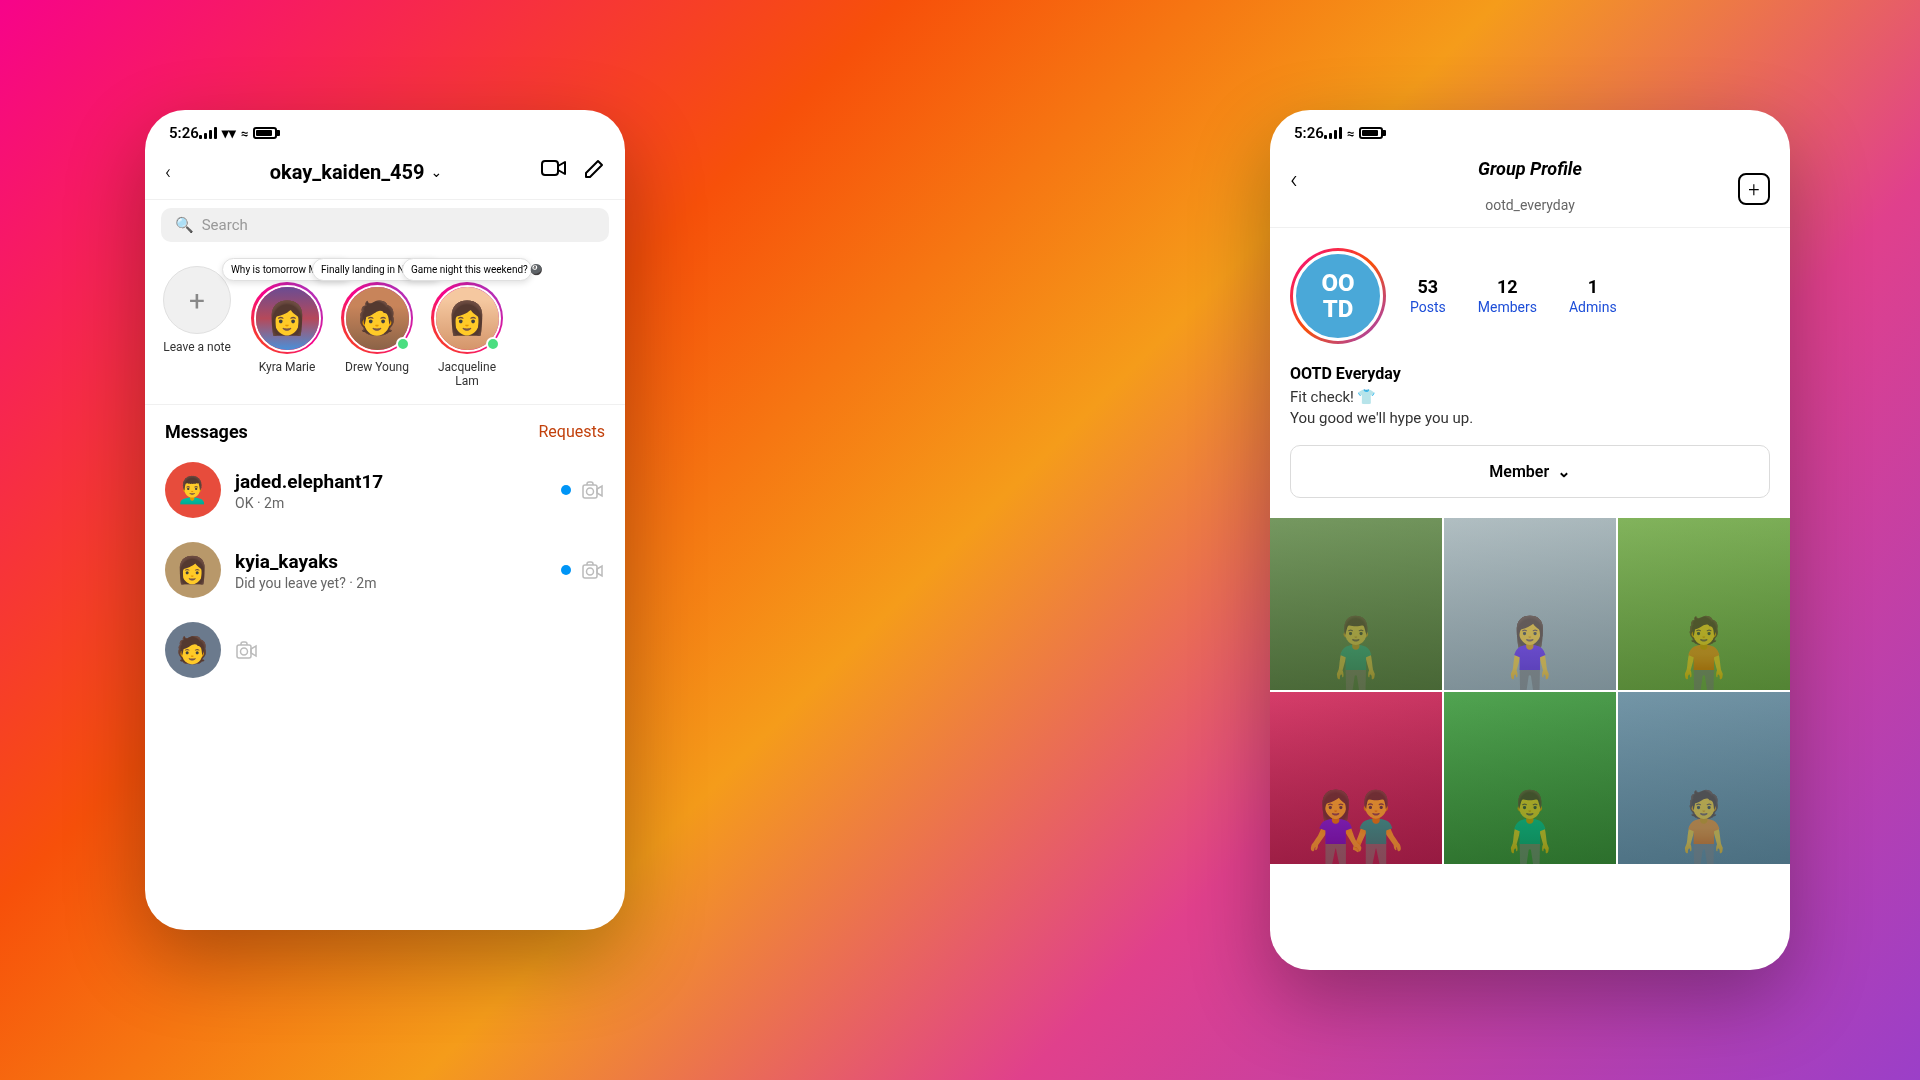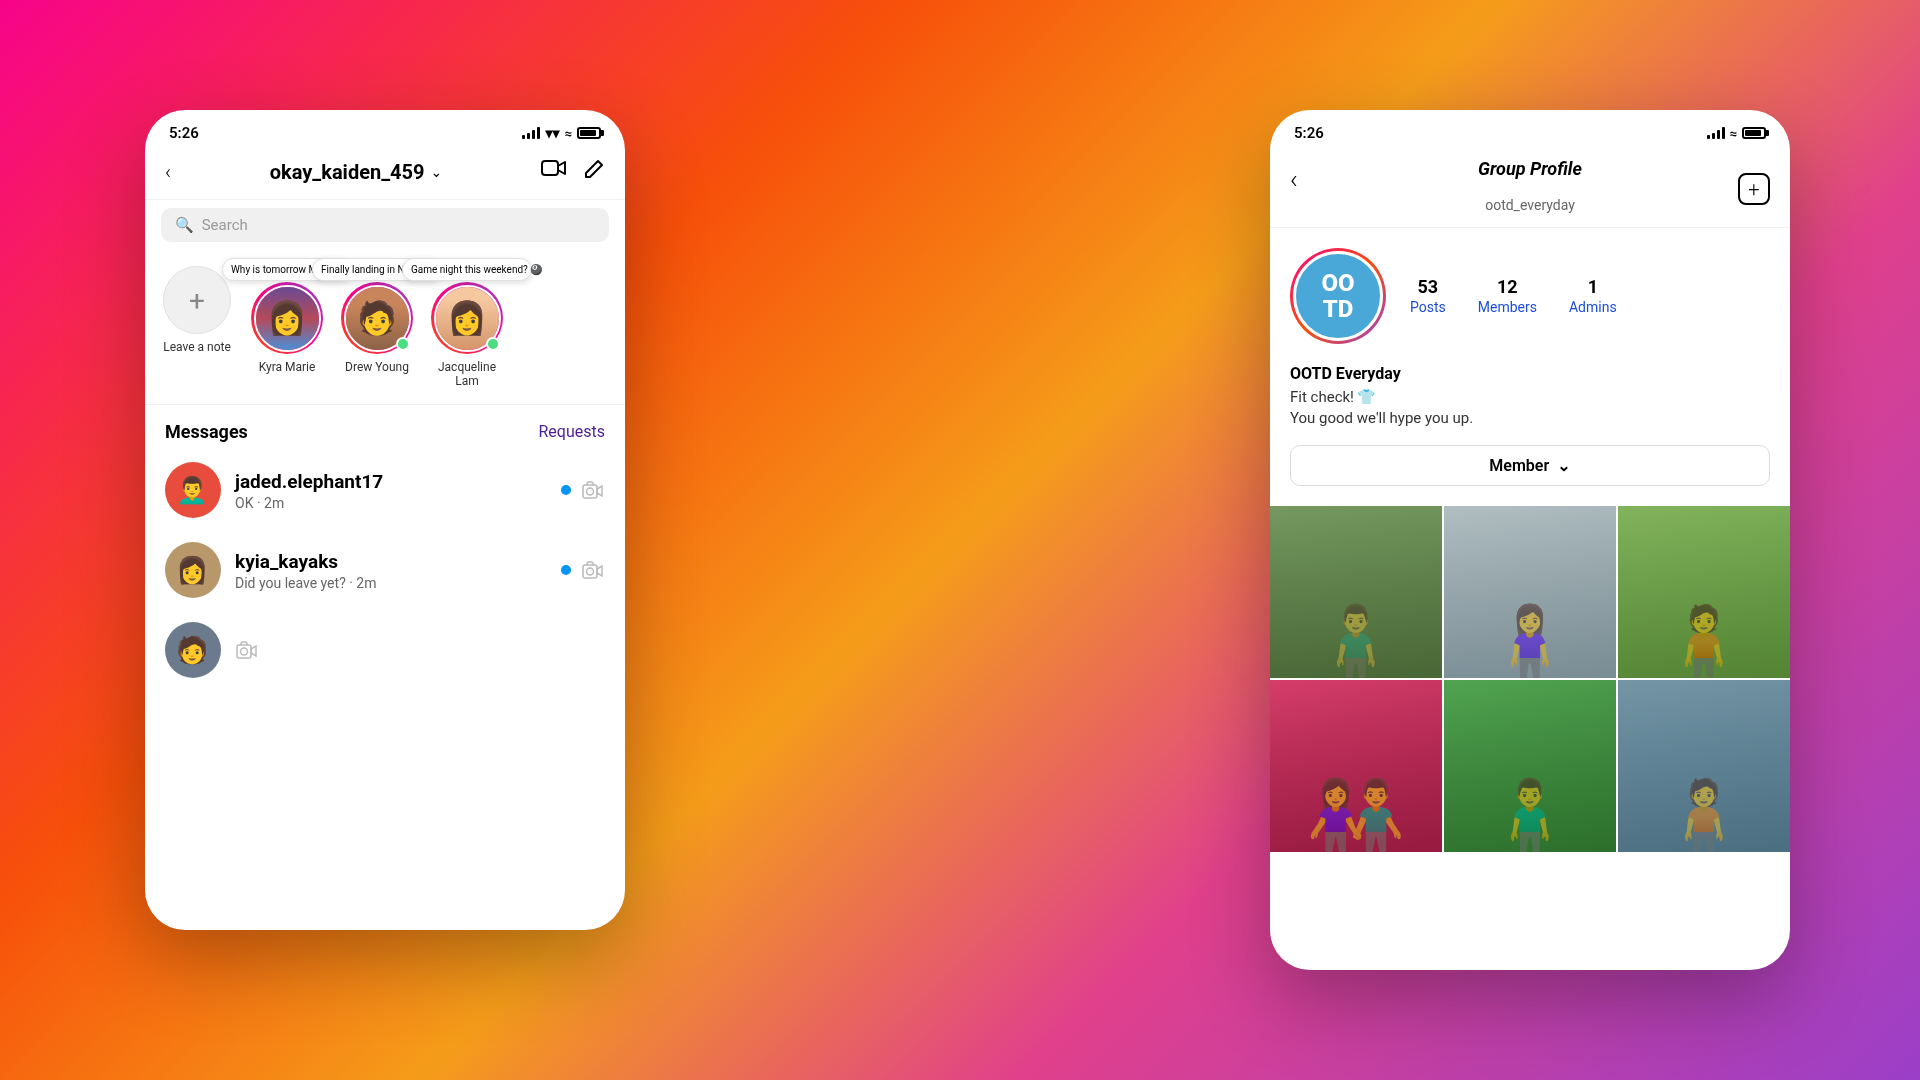--- a/index.html
+++ b/index.html
@@ -17,21 +17,20 @@
       position: absolute;
       background: #fff;
       border-radius: 40px;
       box-shadow: 0 30px 80px rgba(0,0,0,0.3);
       overflow: hidden;
     }
 
     
     .status-bar {
       display: flex;
-      justify-content: space-between;
       align-items: center;
       padding: 14px 24px 8px;
       font-size: 15px;
       font-weight: 600;
     }
     .status-icons {
       display: flex;
       align-items: center;
       gap: 5px;
     }
@@ -166,21 +165,21 @@
       justify-content: space-between;
       align-items: center;
       padding: 16px 20px 8px;
     }
     .messages-title {
       font-size: 18px;
       font-weight: 700;
     }
     .requests-link {
       font-size: 16px;
-      color: #4c1d95;
+      color: #c2410c;
     }
     .message-item {
       display: flex;
       align-items: center;
       padding: 12px 20px;
       gap: 14px;
       cursor: pointer;
     }
     .message-avatar {
       width: 56px;
@@ -303,21 +302,21 @@
     .bio-text {
       font-size: 15px;
       line-height: 1.4;
       color: #333;
     }
 
     .member-btn {
       margin: 0 20px 20px;
       border: 1.5px solid #dbdbdb;
       border-radius: 10px;
-      padding: 10px;
+      padding: 16px;
       text-align: center;
       font-size: 16px;
       font-weight: 600;
       cursor: pointer;
       background: #fff;
       display: flex;
       align-items: center;
       justify-content: center;
       gap: 8px;
     }

